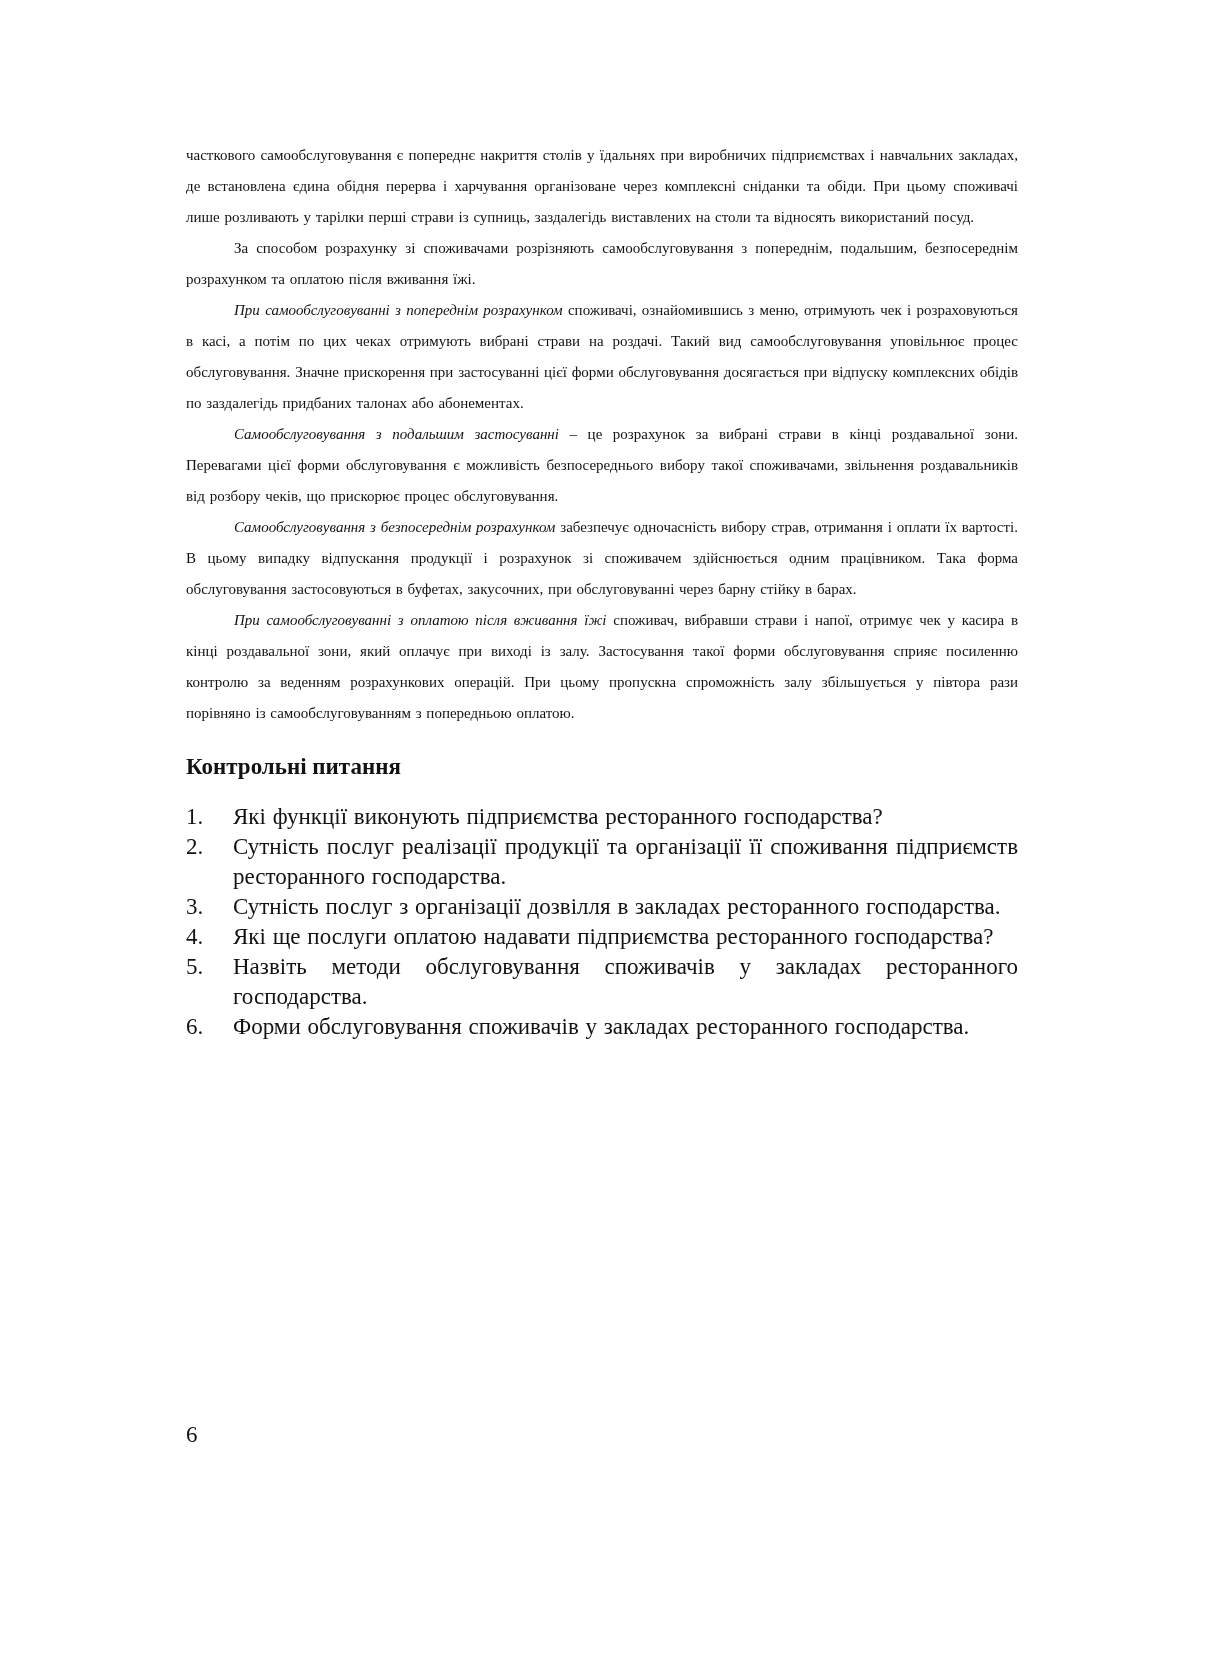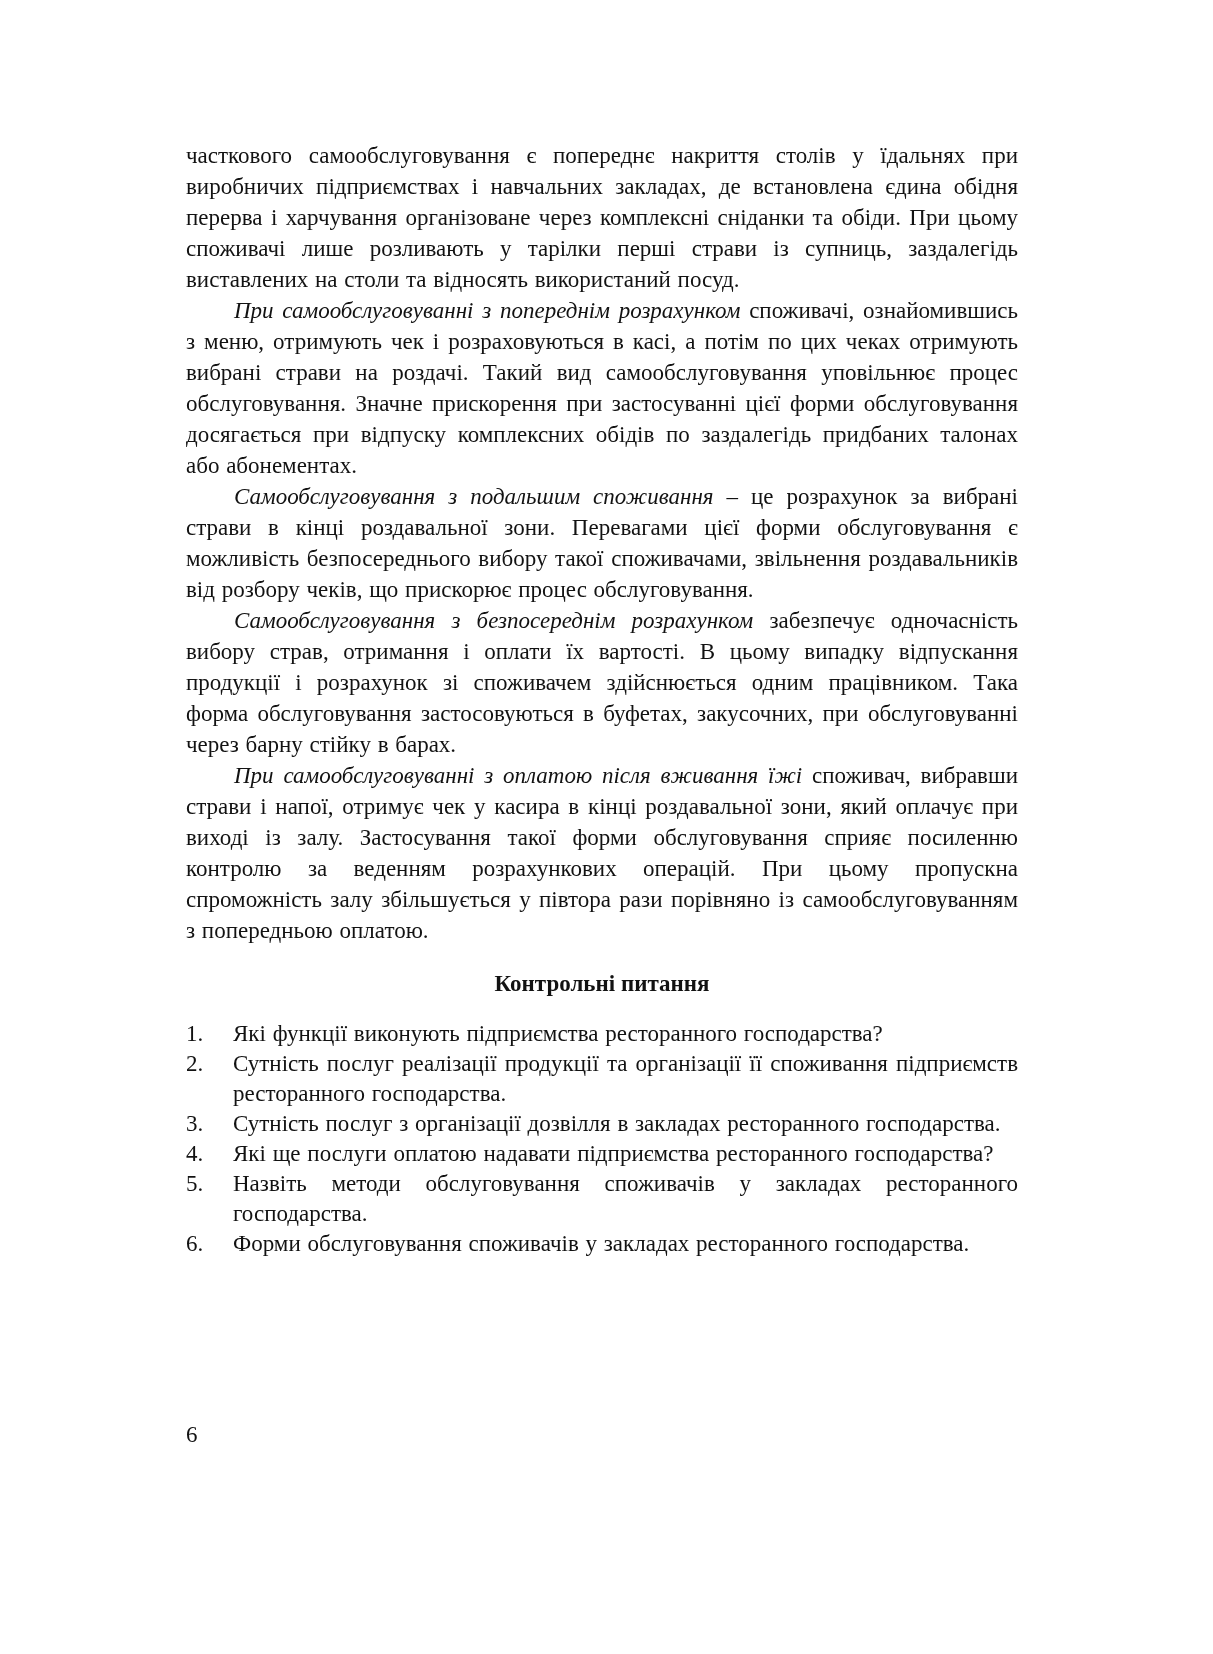--- a/index.html
+++ b/index.html
@@ -16,33 +16,32 @@
     inset: 0;
     background: #ffffff;
   }
   .text-block {
     position: absolute;
     left: 186px;
     top: 140px;
     width: 832px;
   }
   .para {
-    font-size: 23px;
+    font-size: 15px;
     line-height: 31px;
     text-align: justify;
     text-indent: 48px;
     word-spacing: 1px;
   }
   .para.no-indent { text-indent: 0; }
   .para i { }
   .heading {
     font-size: 23px;
     line-height: 31px;
     font-weight: bold;
-    text-align: center;
     margin-top: 22px;
     margin-bottom: 20px;
   }
   .questions { }
   .question {
     display: flex;
     font-size: 23px;
     line-height: 30px;
   }
   .q-num {
@@ -64,24 +63,25 @@
   }
 </style>
 </head>
 <body>
 
 <div class="page">
   <div class="text-block">
 
     <p class="para no-indent"><i></i><span>часткового самообслуговування є попереднє накриття столів у їдальнях при виробничих підприємствах і навчальних закладах, де встановлена єдина обідня перерва і харчування організоване через комплексні сніданки та обіди. При цьому споживачі лише розливають у тарілки перші страви із супниць, заздалегідь виставлених на столи та відносять використаний посуд.</span></p>
 
+    <p class="para"><i></i><span>За способом розрахунку зі споживачами розрізняють самообслуговування з попереднім, подальшим, безпосереднім розрахунком та оплатою після вживання їжі.</span></p>
 
     <p class="para"><i>При самообслуговуванні з попереднім розрахунком</i><span> споживачі, ознайомившись з меню, отримують чек і розраховуються в касі, а потім по цих чеках отримують вибрані страви на роздачі. Такий вид самообслуговування уповільнює процес обслуговування. Значне прискорення при застосуванні цієї форми обслуговування досягається при відпуску комплексних обідів по заздалегідь придбаних талонах або абонементах.</span></p>
 
-    <p class="para"><i>Самообслуговування з подальшим споживання</i><span> – це розрахунок за вибрані страви в кінці роздавальної зони. Перевагами цієї форми обслуговування є можливість безпосереднього вибору такої споживачами, звільнення роздавальників від розбору чеків, що прискорює процес обслуговування.</span></p>
+    <p class="para"><i>Самообслуговування з подальшим застосуванні</i><span> – це розрахунок за вибрані страви в кінці роздавальної зони. Перевагами цієї форми обслуговування є можливість безпосереднього вибору такої споживачами, звільнення роздавальників від розбору чеків, що прискорює процес обслуговування.</span></p>
 
     <p class="para"><i>Самообслуговування з безпосереднім розрахунком</i><span> забезпечує одночасність вибору страв, отримання і оплати їх вартості. В цьому випадку відпускання продукції і розрахунок зі споживачем здійснюється одним працівником. Така форма обслуговування застосовуються в буфетах, закусочних, при обслуговуванні через барну стійку в барах.</span></p>
 
     <p class="para"><i>При самообслуговуванні з оплатою після вживання їжі</i><span> споживач, вибравши страви і напої, отримує чек у касира в кінці роздавальної зони, який оплачує при виході із залу. Застосування такої форми обслуговування сприяє посиленню контролю за веденням розрахункових операцій. При цьому пропускна спроможність залу збільшується у півтора рази порівняно із самообслуговуванням з попередньою оплатою.</span></p>
 
     <h2 class="heading">Контрольні питання</h2>
 
     <div class="questions">
       <div class="question">
         <span class="q-num">1.</span>

